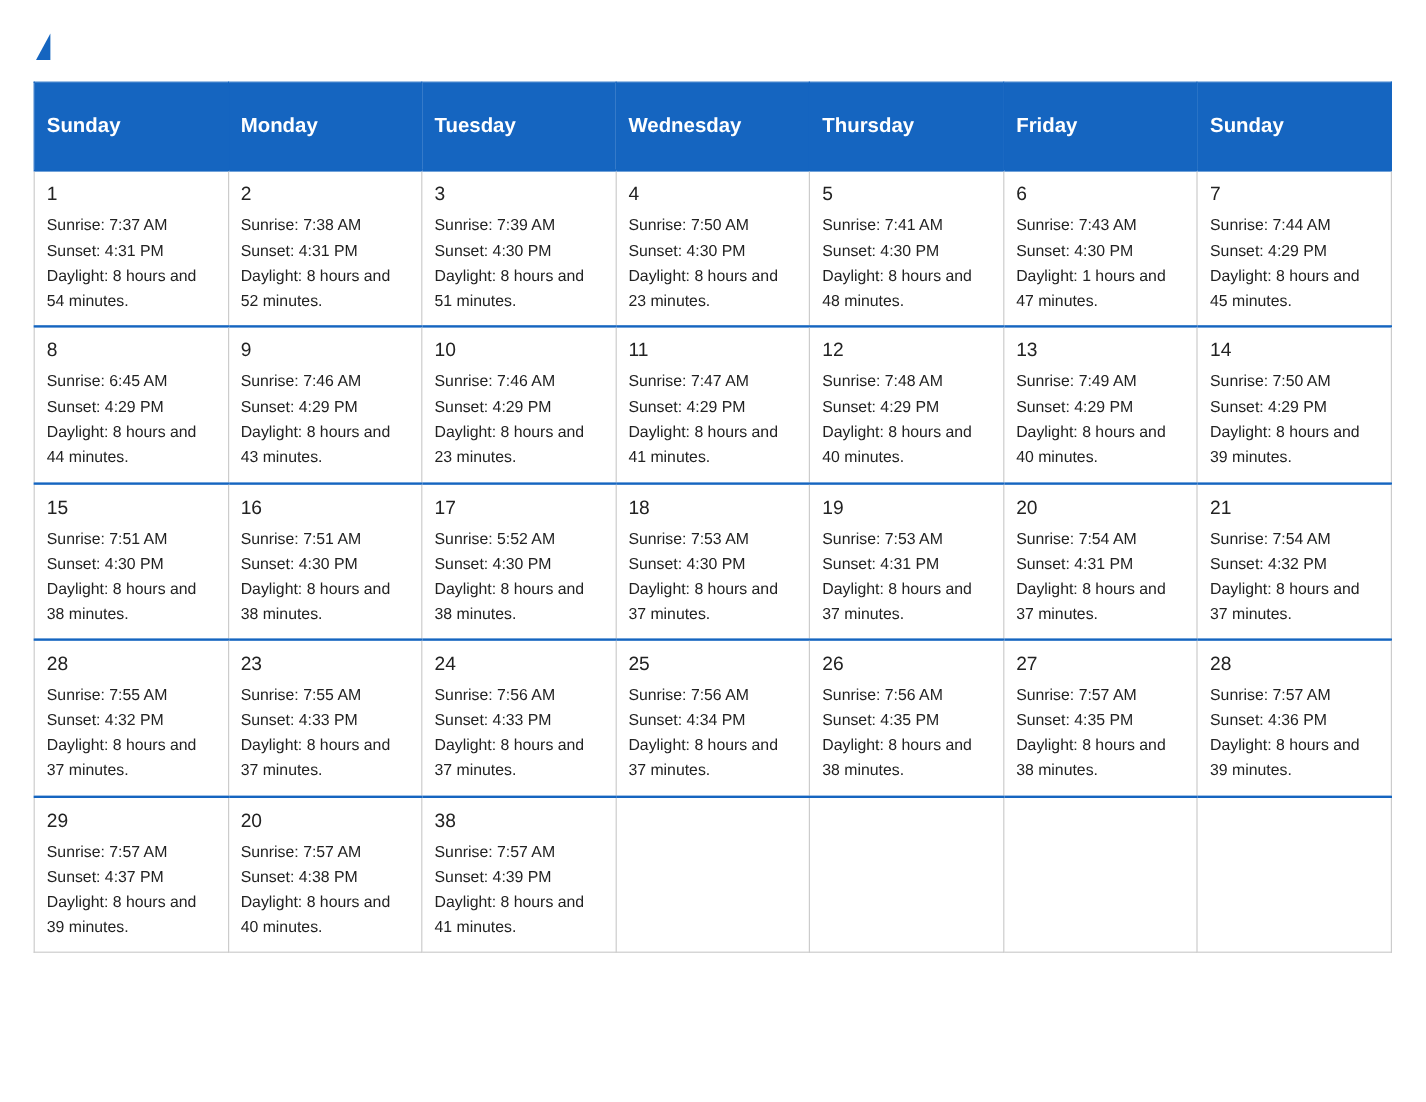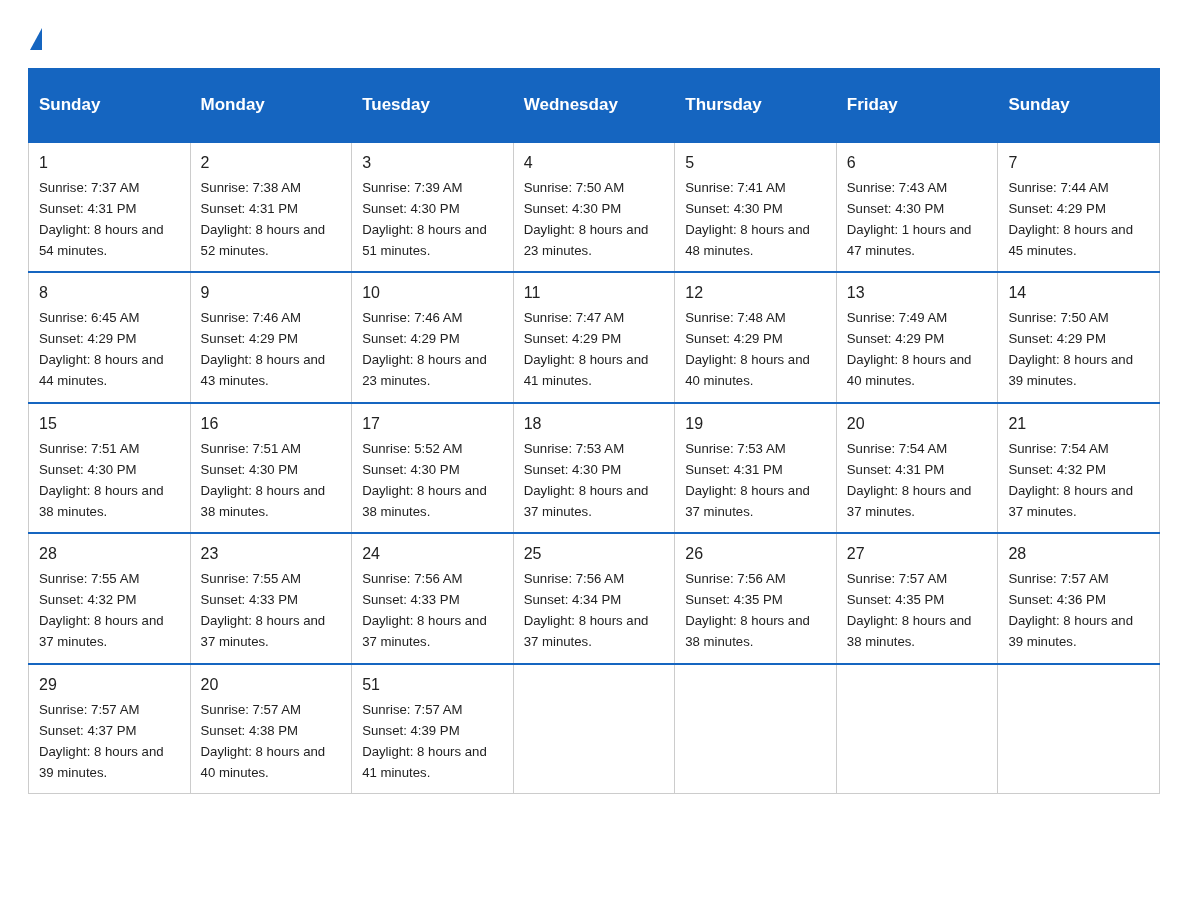--- a/index.html
+++ b/index.html
@@ -163,20 +163,20 @@
         <td><span class="day-number">23</span><span class="day-info">Sunrise: 7:55 AM</span><br><span class="day-info">Sunset: 4:33 PM</span><br><span class="day-info">Daylight: 8 hours and 37 minutes.</span></td>
         <td><span class="day-number">24</span><span class="day-info">Sunrise: 7:56 AM</span><br><span class="day-info">Sunset: 4:33 PM</span><br><span class="day-info">Daylight: 8 hours and 37 minutes.</span></td>
         <td><span class="day-number">25</span><span class="day-info">Sunrise: 7:56 AM</span><br><span class="day-info">Sunset: 4:34 PM</span><br><span class="day-info">Daylight: 8 hours and 37 minutes.</span></td>
         <td><span class="day-number">26</span><span class="day-info">Sunrise: 7:56 AM</span><br><span class="day-info">Sunset: 4:35 PM</span><br><span class="day-info">Daylight: 8 hours and 38 minutes.</span></td>
         <td><span class="day-number">27</span><span class="day-info">Sunrise: 7:57 AM</span><br><span class="day-info">Sunset: 4:35 PM</span><br><span class="day-info">Daylight: 8 hours and 38 minutes.</span></td>
         <td><span class="day-number">28</span><span class="day-info">Sunrise: 7:57 AM</span><br><span class="day-info">Sunset: 4:36 PM</span><br><span class="day-info">Daylight: 8 hours and 39 minutes.</span></td>
       </tr>
       <tr>
         <td><span class="day-number">29</span><span class="day-info">Sunrise: 7:57 AM</span><br><span class="day-info">Sunset: 4:37 PM</span><br><span class="day-info">Daylight: 8 hours and 39 minutes.</span></td>
         <td><span class="day-number">20</span><span class="day-info">Sunrise: 7:57 AM</span><br><span class="day-info">Sunset: 4:38 PM</span><br><span class="day-info">Daylight: 8 hours and 40 minutes.</span></td>
-        <td><span class="day-number">51</span><span class="day-info">Sunrise: 7:57 AM</span><br><span class="day-info">Sunset: 4:39 PM</span><br><span class="day-info">Daylight: 8 hours and 41 minutes.</span></td>
+        <td><span class="day-number">38</span><span class="day-info">Sunrise: 7:57 AM</span><br><span class="day-info">Sunset: 4:39 PM</span><br><span class="day-info">Daylight: 8 hours and 41 minutes.</span></td>
         <td class="empty-cell"></td>
         <td class="empty-cell"></td>
         <td class="empty-cell"></td>
         <td class="empty-cell"></td>
       </tr>
     </tbody>
 </table>
 
 </body></html>

